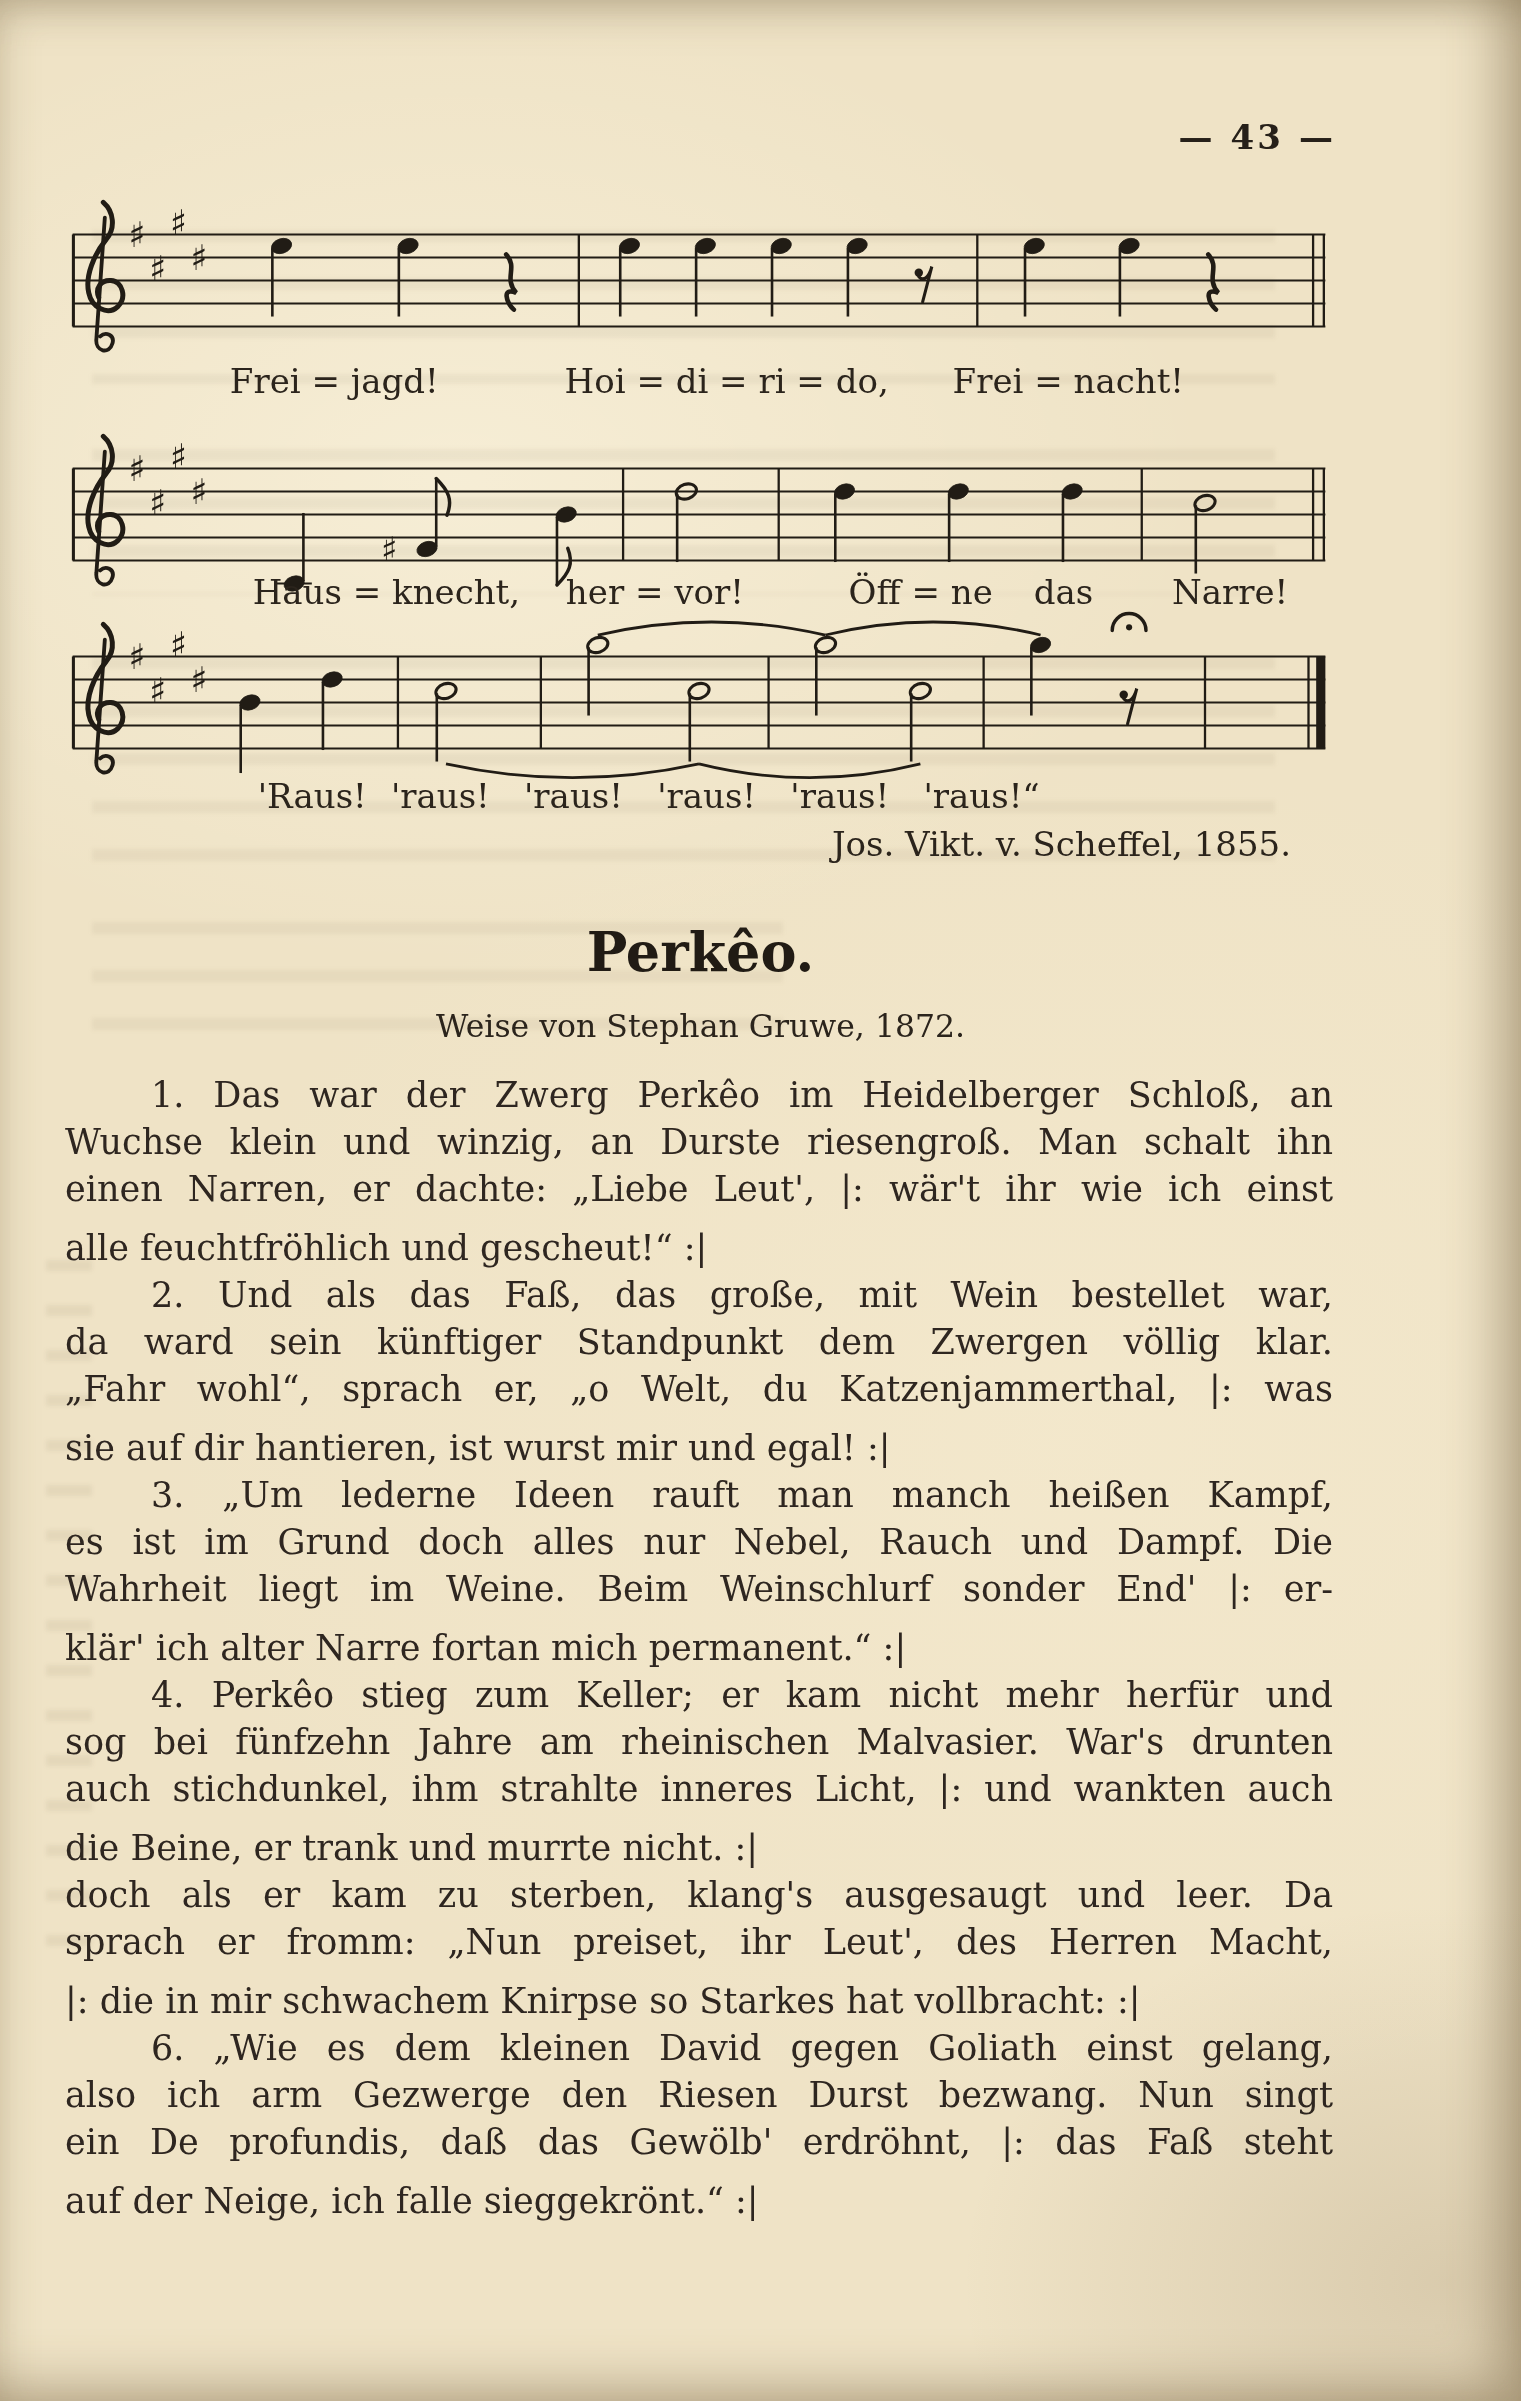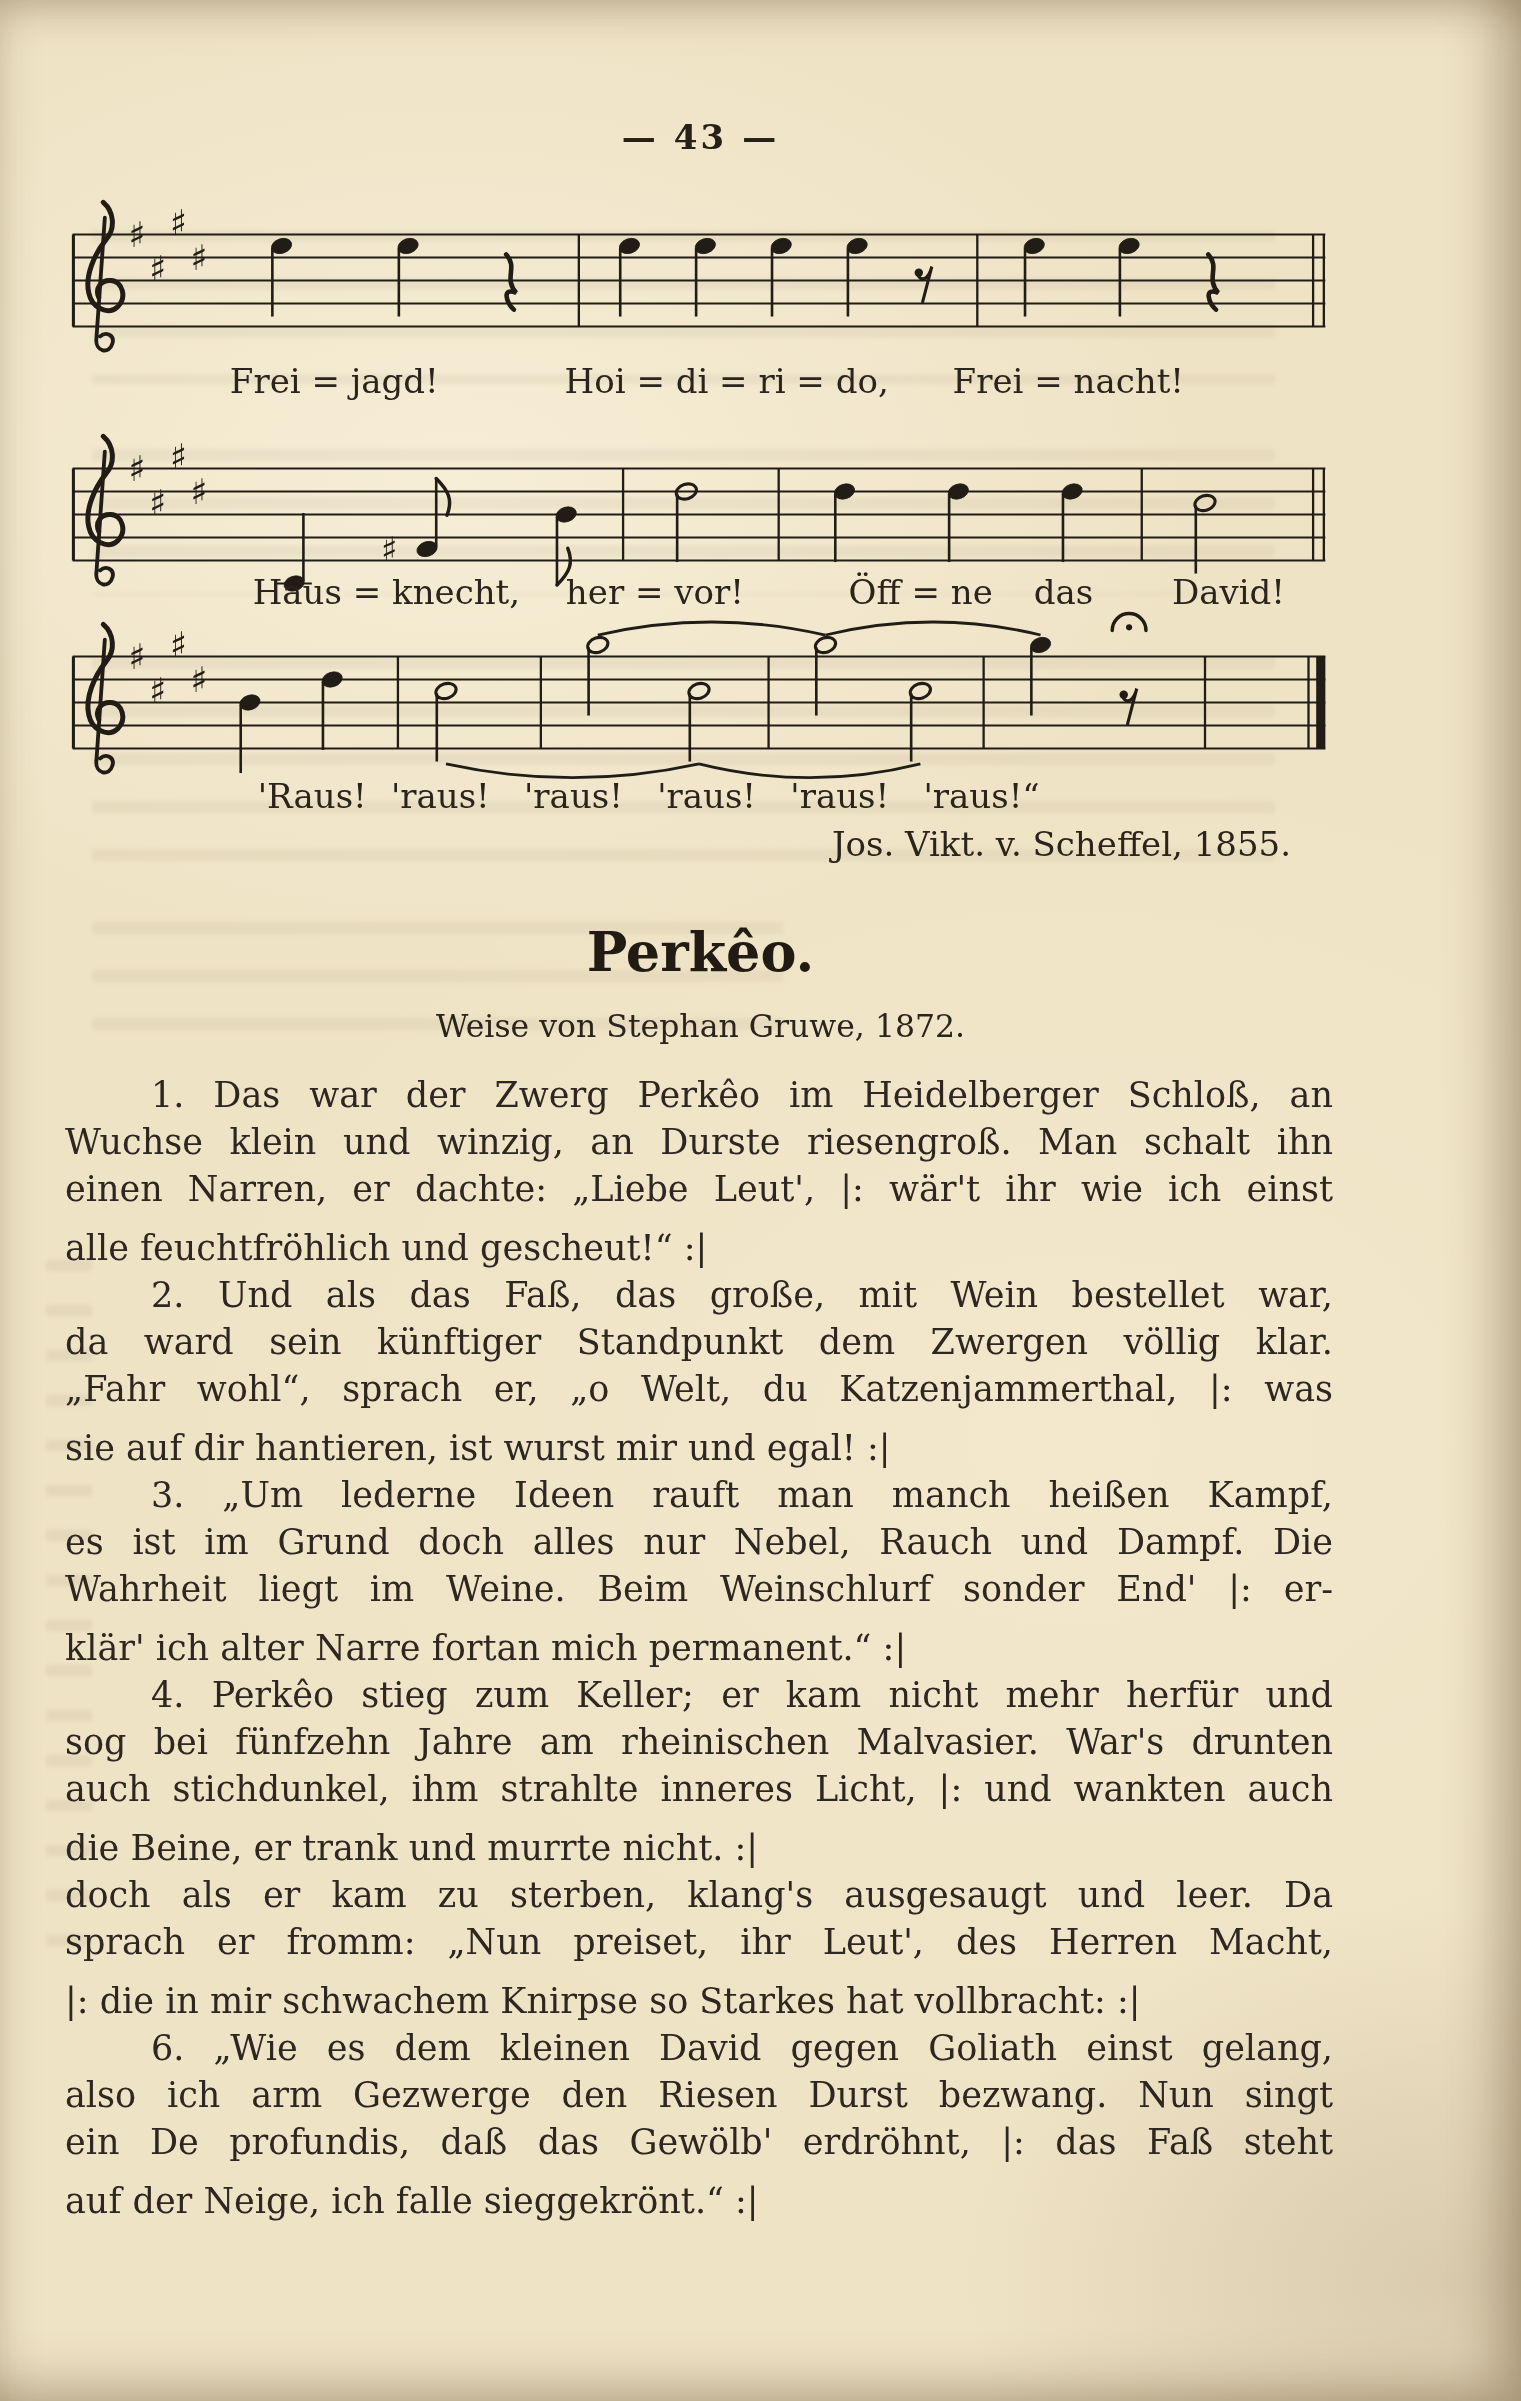--- a/index.html
+++ b/index.html
@@ -17,21 +17,21 @@
     color:#2b241c;
   }
   .ghost{position:absolute;filter:blur(2.3px);pointer-events:none;
     background:repeating-linear-gradient(180deg, rgba(122,102,70,.07) 0 12.3px, rgba(122,102,70,0) 12.3px 48px);}
   .g1{top:230px;left:92px;width:1183px;height:154px;}
   .g2{top:449px;left:92px;width:1183px;height:146px;}
   .g3{top:657px;left:92px;width:1183px;height:230px;}
   .g4{top:922px;left:92px;width:691px;height:138px;}
   .g5{top:1260px;left:46px;width:46px;height:691px;background:repeating-linear-gradient(180deg, rgba(122,102,70,.09) 0 10.8px, rgba(122,102,70,0) 10.8px 45px);}
   .content{position:absolute;left:65px;top:0;width:1271px;height:100%;}
-  .page-number{position:absolute;top:117px;left:0;width:100%;text-align:center;
+  .page-number{position:absolute;top:117px;left:0;width:100%;text-align:right;
     font-size:34px;font-weight:bold;letter-spacing:3.1px;color:#262019;}
   .staff-block{position:absolute;left:0;width:1268px;height:230px;}
   .staff-block svg{position:absolute;top:0;left:0;}
   .lyrics{position:absolute;left:0;width:100%;height:46px;}
   .lyr{position:absolute;top:0;font-size:34px;white-space:nowrap;color:#2b241c;}
   .attribution{position:absolute;top:824px;left:0;width:100%;text-align:right;
     padding-right:45px;box-sizing:border-box;font-size:34px;color:#2b241c;}
   .title{position:absolute;top:920px;left:0;width:100%;margin:0;text-align:center;
     font-size:54px;font-weight:bold;color:#211b14;}
   .subtitle{position:absolute;top:1008px;left:0;width:100%;text-align:center;
@@ -155,21 +155,21 @@
           <ellipse cx="1485" cy="120" rx="13.5" ry="9.5" transform="rotate(-18 1485 120)" fill="none" stroke="#211c15" stroke-width="4"></ellipse>
           <line x1="1473" y1="123" x2="1473" y2="212" stroke="#211c15" stroke-width="3.4"></line>
           <line x1="1626" y1="75" x2="1626" y2="195" stroke="#211c15" stroke-width="3"></line>
           <line x1="1640" y1="75" x2="1640" y2="195" stroke="#211c15" stroke-width="3"></line>
         </svg>
       <div class="lyrics" style="top:161px">
           <span class="lyr" style="left: 14.8%;">Haus = knecht,</span>
           <span class="lyr" style="left: 39.5%;">her = vor!</span>
           <span class="lyr" style="left: 61.8%;">Öff = ne</span>
           <span class="lyr" style="left: 76.4%;">das</span>
-          <span class="lyr" style="left: 87.3%;">David!</span>
+          <span class="lyr" style="left: 87.3%;">Narre!</span>
         </div>
     </div>
 
     <div class="staff-block" style="top:599px">
       <svg width="1268" height="207" viewBox="0 0 1650 270">
           <line x1="8" y1="75" x2="1642" y2="75" stroke="#211c15" stroke-width="2.4"></line>
           <line x1="8" y1="105" x2="1642" y2="105" stroke="#211c15" stroke-width="2.4"></line>
           <line x1="8" y1="135" x2="1642" y2="135" stroke="#211c15" stroke-width="2.4"></line>
           <line x1="8" y1="165" x2="1642" y2="165" stroke="#211c15" stroke-width="2.4"></line>
           <line x1="8" y1="195" x2="1642" y2="195" stroke="#211c15" stroke-width="2.4"></line>

